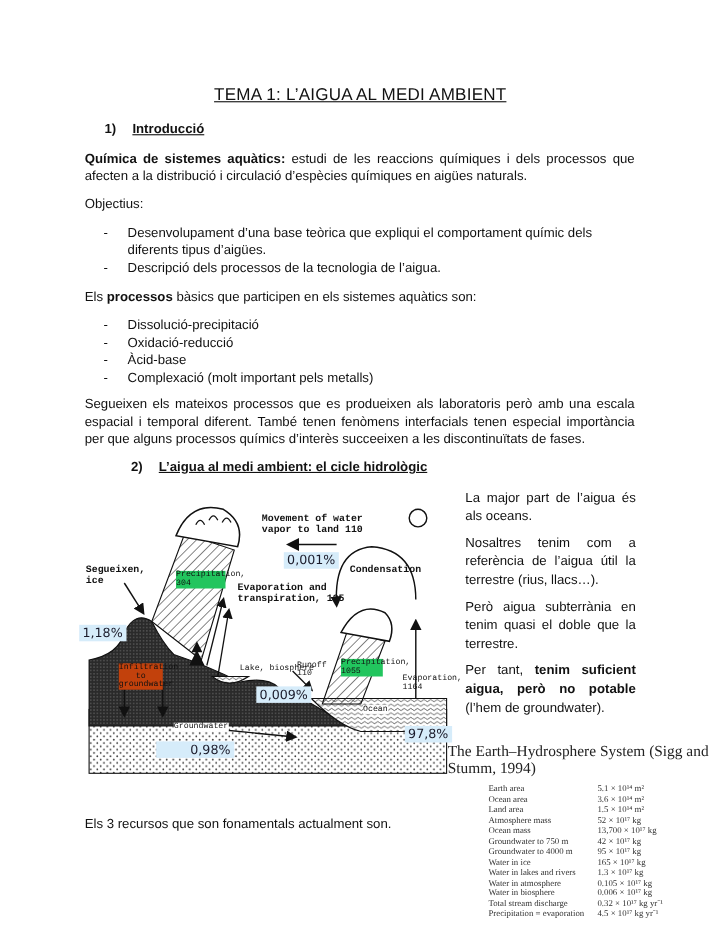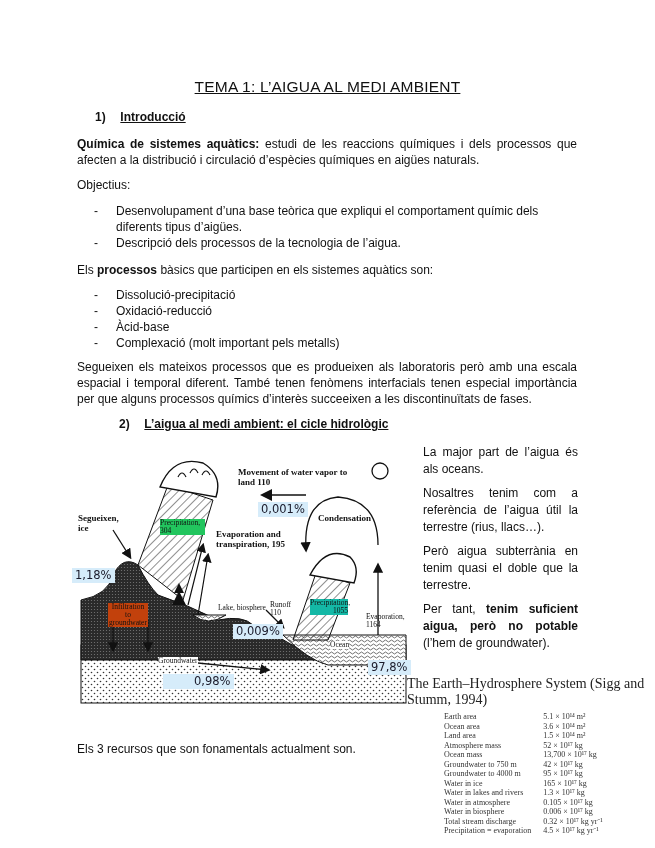--- a/index.html
+++ b/index.html
@@ -11,21 +11,21 @@
   .h2 .num { display:inline-block; width:22px; }
   .h2 .txt { text-decoration:underline; }
   .para { left:77px; width:500px; line-height:16px; text-align:justify; }
   .bullets { left:94px; width:484px; margin:0; padding:0; list-style:none; line-height:16px; }
   .bullets li { position:relative; padding-left:22px; }
   .bullets li::before { content:"-"; position:absolute; left:0; }
   .side { left:423px; width:155px; line-height:17px; text-align:justify; }
   .side p { margin:0 0 7px 0; }
   .diagram { left:78px; top:455px; width:330px; height:250px; }
   .pct { position:absolute; background:#d6ecfa; font-family:"DejaVu Sans", sans-serif; font-weight:normal; font-size:11.5px; color:#1a1a2a; padding:0 3px; line-height:15px; }
-  .dlabel { position:absolute; font-family:Liberation Serif, serif; font-size:7.5px; line-height:8px; color:#111; }
+  .dlabel { position:absolute; font-family:Liberation Mono, monospace; font-size:7.5px; line-height:8px; color:#111; }
   .dlabel.big { font-size:9px; line-height:10px; font-weight:bold; }
   .table-wrap { left:404px; top:676px; width:250px; }
   .tcap { font-family:"Liberation Serif", serif; font-size:14px; color:#222; margin-left:3px; }
   table.hydro { border-collapse:collapse; font-family:"Liberation Serif", serif; font-size:8px; color:#333; margin-left:40px; margin-top:4px; }
   table.hydro td { padding:0; line-height:9.5px; white-space:nowrap; }
   table.hydro td.v { text-align:left; padding-left:12px; }
 </style>
 </head>
 <body>
 
@@ -126,29 +126,29 @@
   </svg>
 
   <div class="dlabel big" style="left:160px; top:12px; width:110px;">Movement of water vapor to land 110</div>
   <div class="dlabel big" style="left:240px; top:58px;">Condensation</div>
   <div class="dlabel big" style="left:0px; top:58px; width:50px;">Segueixen, ice</div>
   <div class="dlabel" style="left:82px; top:64px; width:45px; background:#22c55e;">Precipitation, 304</div>
   <div class="dlabel big" style="left:138px; top:74px; width:100px;">Evaporation and transpiration, 195</div>
   <div class="dlabel" style="left:30px; top:148px; width:40px; background:#c2410c;text-align:center;">Infiltration to groundwater</div>
   <div class="dlabel" style="left:140px; top:149px;">Lake, biosphere</div>
   <div class="dlabel" style="left:192px; top:146px; width:20px;">Runoff 110</div>
-  <div class="dlabel" style="left:232px; top:144px; width:38px; background:#14b8a6;text-align:right;">Precipitation, 1055</div>
+  <div class="dlabel" style="left:232px; top:144px; width:38px; background:#22c55e;">Precipitation, 1055</div>
   <div class="dlabel" style="left:288px; top:158px; width:40px;">Evaporation, 1164</div>
   <div class="dlabel" style="left:252px; top:186px; background:#fff;">Ocean</div>
   <div class="dlabel" style="left:80px; top:202px; background:#fff;">Groundwater</div>
 
   <div class="pct" style="left:180px; top:47px;">0,001%</div>
   <div class="pct" style="left:-6px; top:113px;">1,18%</div>
   <div class="pct" style="left:155px; top:169px;">0,009%</div>
-  <div class="pct" style="left:85px; top:219px;padding-left:31px;">0,98%</div>
+  <div class="pct" style="left:64px; top:219px;padding-left:31px;">0,98%</div>
   <div class="pct" style="left:290px; top:205px;">97,8%</div>
 </div>
 
 <div class="abs side" style="top:444px;">
   <p>La major part de l’aigua és als oceans.</p>
   <p>Nosaltres tenim com a referència de l’aigua útil la terrestre (rius, llacs…).</p>
   <p>Però aigua subterrània en tenim quasi el doble que la terrestre.</p>
   <p><span>Per tant, </span><b>tenim suficient aigua, però no potable</b><span> (l’hem de groundwater).</span></p>
 </div>
 

